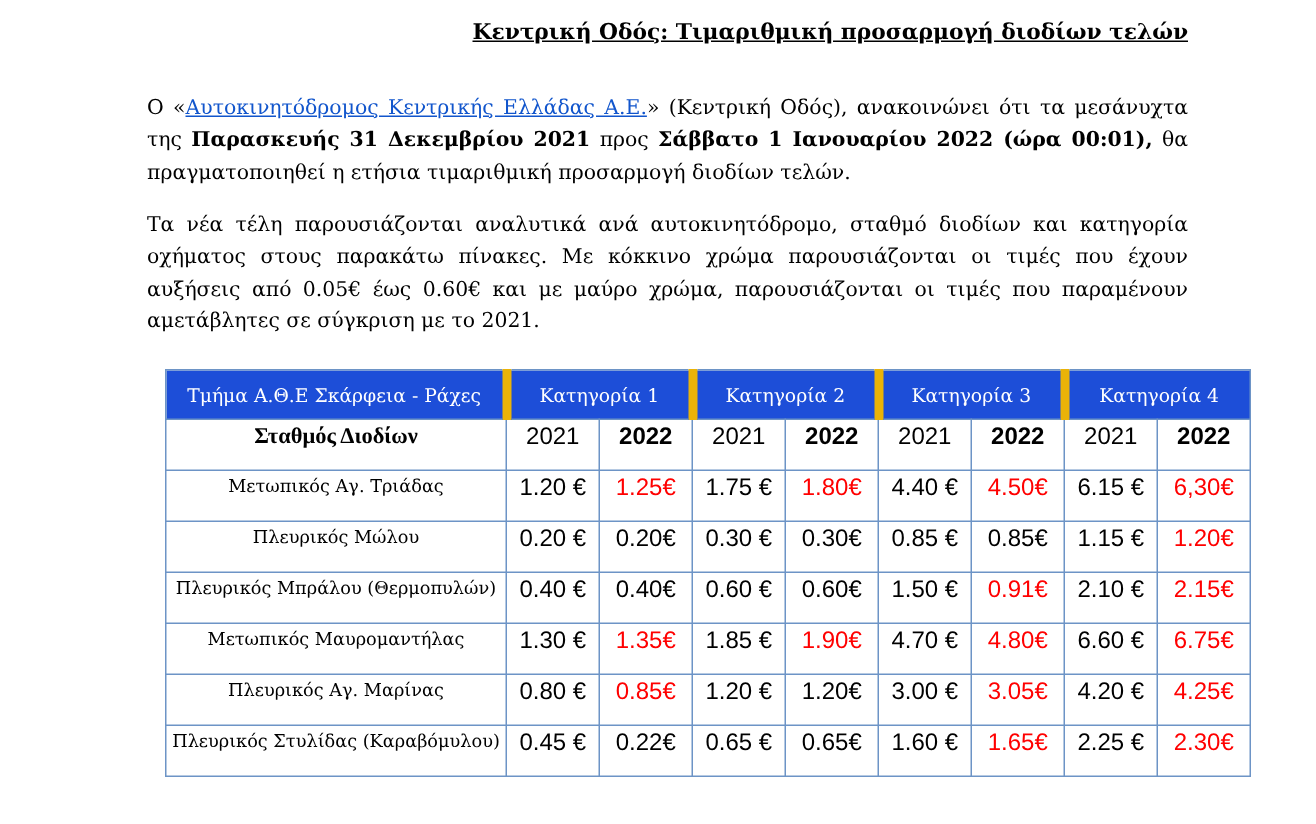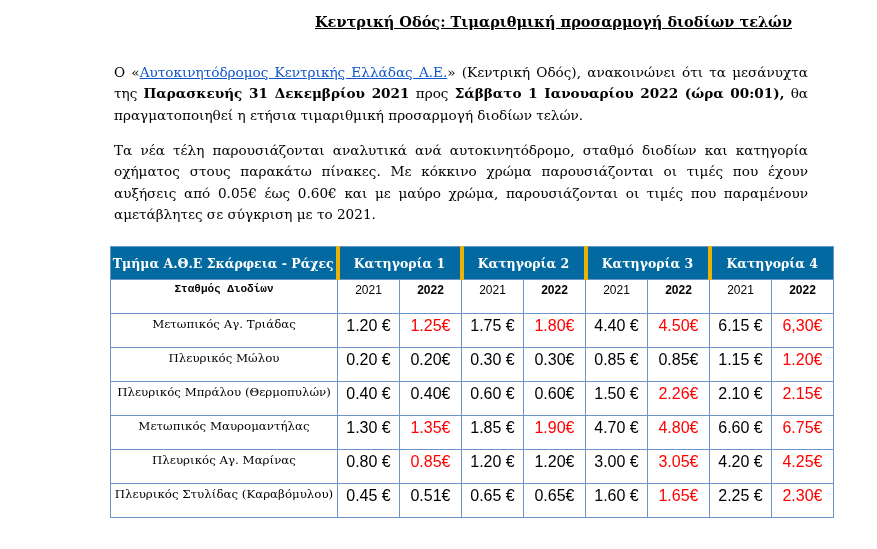--- a/index.html
+++ b/index.html
@@ -5,40 +5,40 @@
   html,body{margin:0;padding:0;background:#ffffff;}
   body{width:877px;height:549px;position:relative;overflow:hidden;
        font-family:"DejaVu Serif", serif;color:#000;}
   .doc{position:absolute;inset:0;}
 
   .title{position:absolute;top:13px;left:98px;width:694px;text-align:right;
          font-size:14.5px;font-weight:bold;}
   .title span{text-decoration:underline;}
 
   .para{position:absolute;left:98px;width:694px;text-align:justify;
-        font-size:13.6px;line-height:21.6px;margin-left:16px;}
+        font-size:13.6px;line-height:21.6px;}
   .para.p1{top:48px;}
   .para.p2{top:126px;}
   .para a{color:#1155cc;text-decoration:underline;cursor:pointer;}
   .para b{font-weight:bold;}
 
   table.toll{position:absolute;top:246px;left:110px;border-collapse:collapse;
              table-layout:fixed;}
   table.toll col.c-station{width:227px;}
   table.toll col.c-price{width:62px;}
   table.toll th, table.toll td{border:1px solid #6d94c6;vertical-align:top;
              text-align:center;padding:0;}
-  tr.cat-row th{background:#0369a1;color:#ffffff;font-weight:bold;
+  tr.cat-row th{background:#1d4ed8;color:#ffffff;font-weight:normal;
              font-size:12.5px;height:32px;vertical-align:middle;
              border-bottom:1px solid #6d94c6;}
-  tr.cat-row th.cat{border-left:4px solid #eab308;}
+  tr.cat-row th.cat{border-left:6px solid #eab308;}
   tr.year-row td{height:30px;padding-top:3px;font-family:"Liberation Sans", sans-serif;
-             font-size:12px;}
-  tr.year-row td.station-head{font-family:Liberation Mono, monospace;font-weight:bold;
-             font-size:11px;}
+             font-size:16px;}
+  tr.year-row td.station-head{font-family:Liberation Serif, serif;font-weight:bold;
+             font-size:15px;}
   tr.year-row td.y-new{font-weight:bold;}
   tr.data-row td{height:30px;padding-top:3px;}
   td.station{font-size:11.8px;padding-left:1px;padding-right:1px;margin-top:28px;}
   td.price{font-family:"Liberation Sans", sans-serif;font-size:16px;}
   td.price.red{color:#ff0000;}
 </style>
 </head>
 <body>
 
 <div class="doc">
@@ -106,21 +106,21 @@
           <td class="price">1.15 €</td>
           <td class="price red">1.20€</td>
         </tr>
         <tr class="data-row">
           <td class="station">Πλευρικός Μπράλου (Θερμοπυλών)</td>
           <td class="price">0.40 €</td>
           <td class="price">0.40€</td>
           <td class="price">0.60 €</td>
           <td class="price">0.60€</td>
           <td class="price">1.50 €</td>
-          <td class="price red">2.26€</td>
+          <td class="price red">0.91€</td>
           <td class="price">2.10 €</td>
           <td class="price red">2.15€</td>
         </tr>
         <tr class="data-row">
           <td class="station">Μετωπικός Μαυρομαντήλας</td>
           <td class="price">1.30 €</td>
           <td class="price red">1.35€</td>
           <td class="price">1.85 €</td>
           <td class="price red">1.90€</td>
           <td class="price">4.70 €</td>
@@ -135,21 +135,21 @@
           <td class="price">1.20 €</td>
           <td class="price">1.20€</td>
           <td class="price">3.00 €</td>
           <td class="price red">3.05€</td>
           <td class="price">4.20 €</td>
           <td class="price red">4.25€</td>
         </tr>
         <tr class="data-row">
           <td class="station">Πλευρικός Στυλίδας (Καραβόμυλου)</td>
           <td class="price">0.45 €</td>
-          <td class="price">0.51€</td>
+          <td class="price">0.22€</td>
           <td class="price">0.65 €</td>
           <td class="price">0.65€</td>
           <td class="price">1.60 €</td>
           <td class="price red">1.65€</td>
           <td class="price">2.25 €</td>
           <td class="price red">2.30€</td>
         </tr>
       </tbody>
   </table>
 

